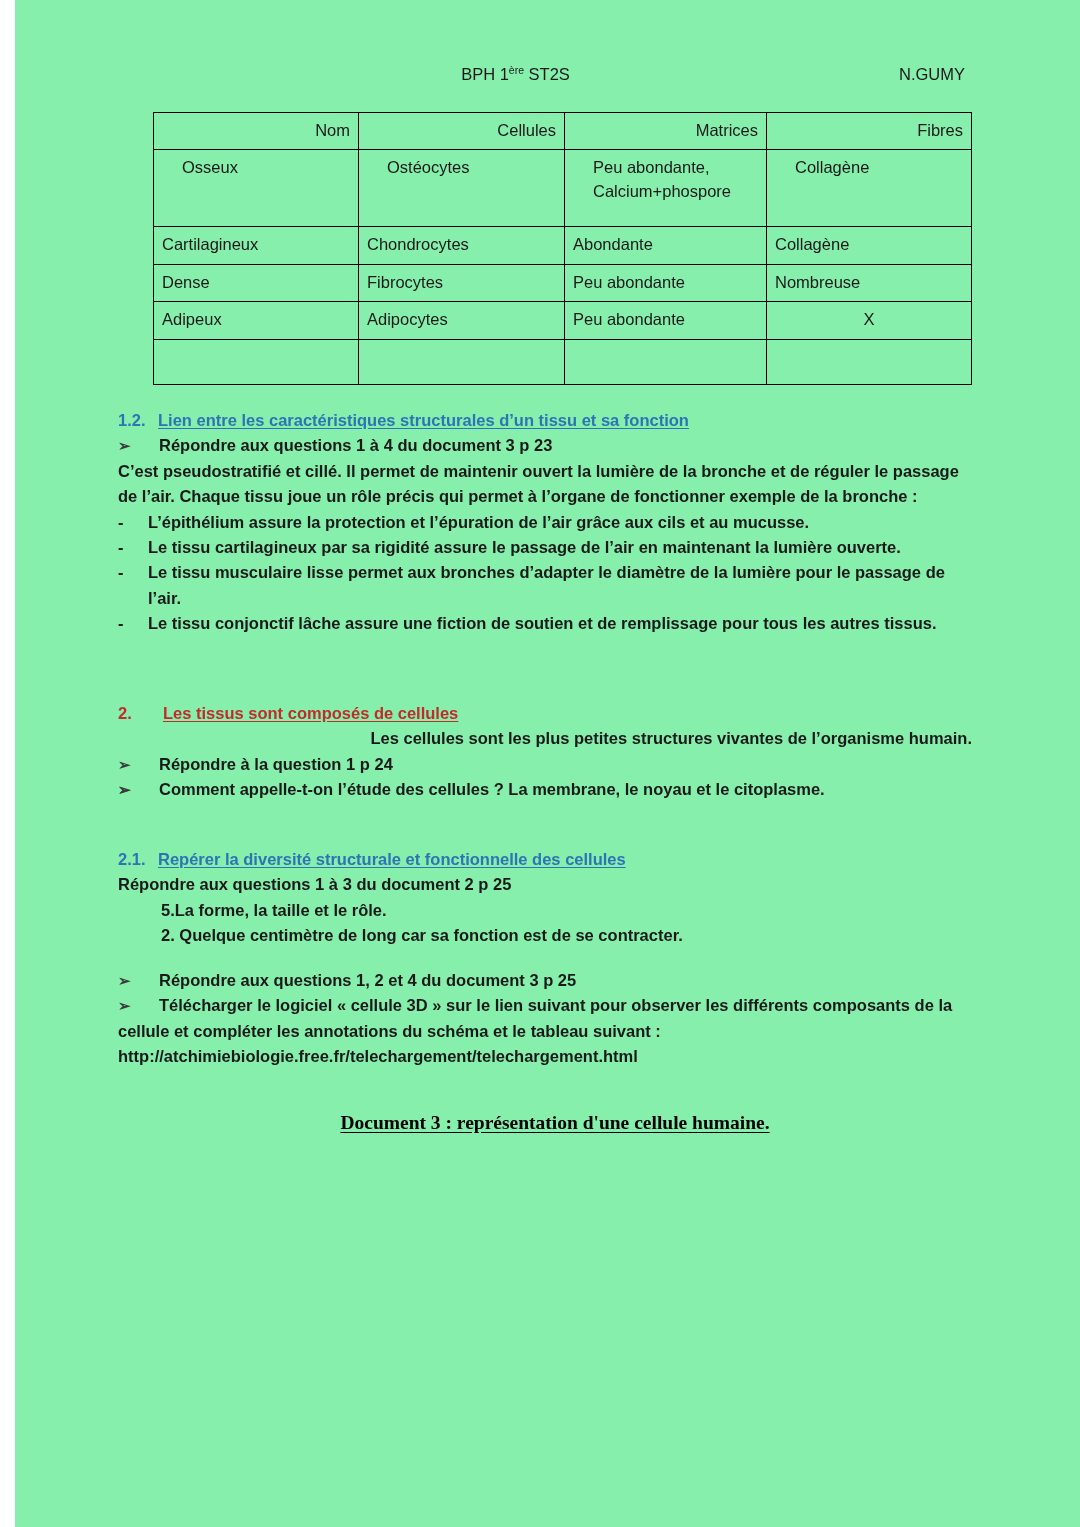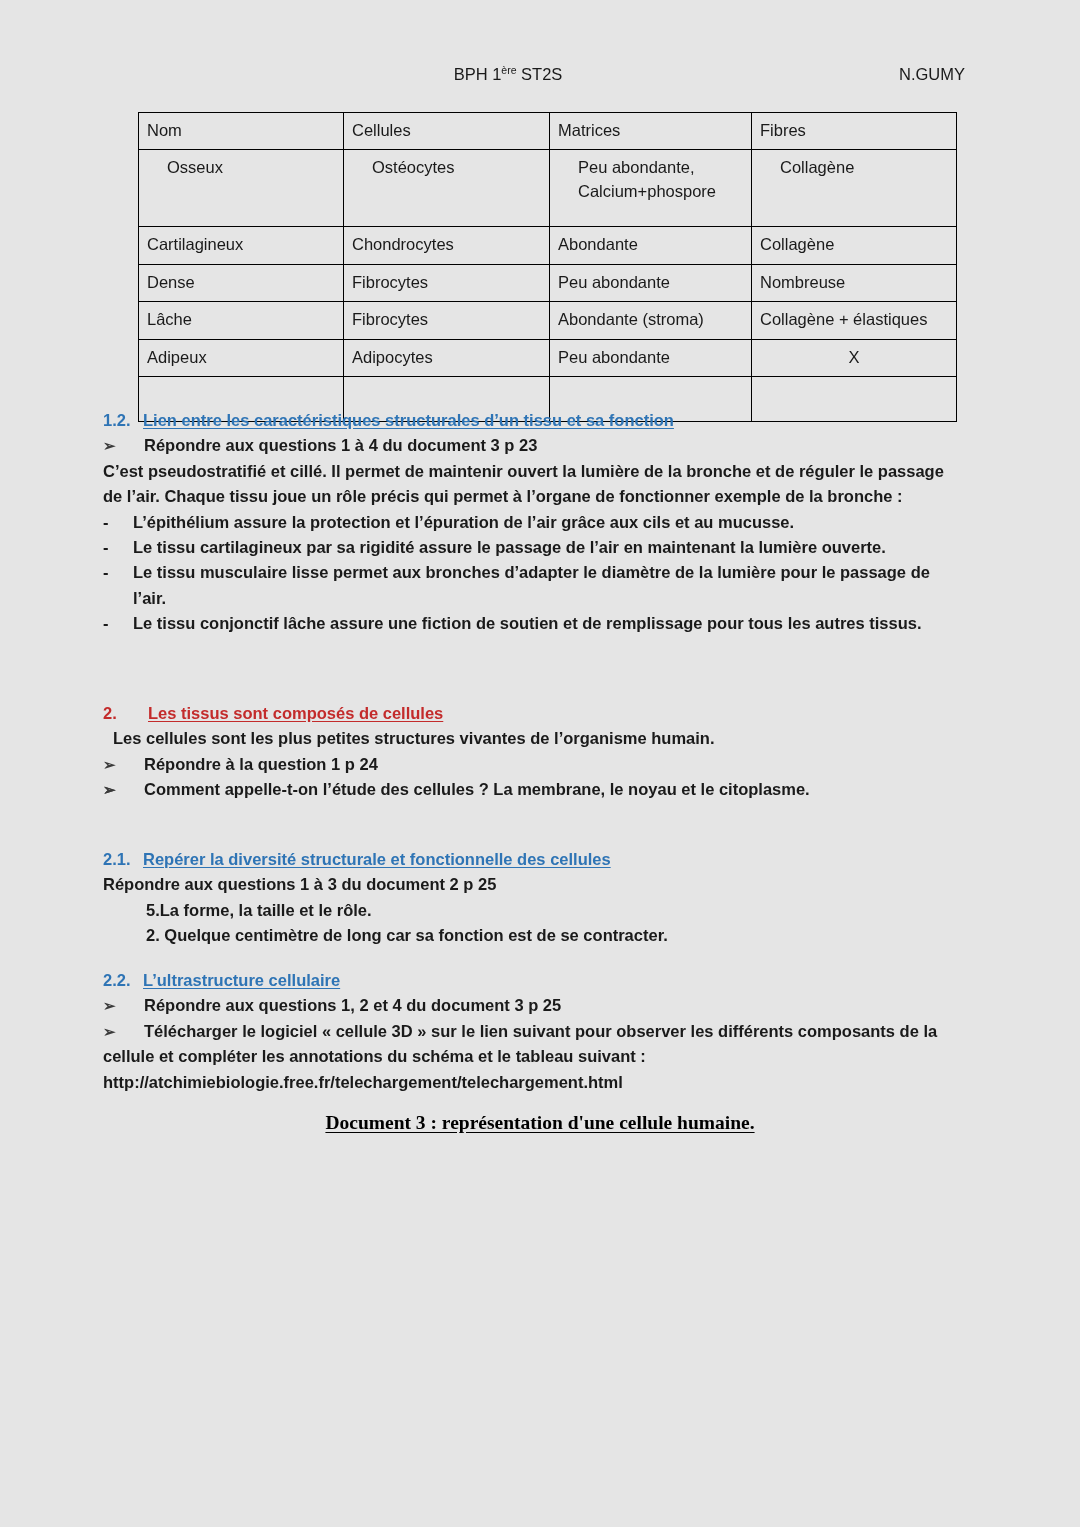--- a/index.html
+++ b/index.html
@@ -13,21 +13,22 @@
     height: 1527px;
     position: relative;
     font-family: "Liberation Sans", sans-serif;
     color: #1a1a1a;
     -webkit-font-smoothing: antialiased;
   }
 
   .page {
     position: absolute;
     inset: 0;
-    background: #e5e5e5;
+    background: #86efac;
+    margin-left: 15px;
   }
 
   
   .doc-header {
     position: absolute;
     top: 62px;
     left: 103px;
     right: 103px;
     height: 24px;
     font-size: 16.5px;
@@ -68,21 +69,21 @@
     border: 1.6px solid #000000;
     padding: 6px 8px 7px 8px;
     vertical-align: top;
     line-height: 1.42;
     color: #1a1a1a;
   }
   table.tissue-table col.c1 { width: 205px; }
   table.tissue-table col.c2 { width: 206px; }
   table.tissue-table col.c3 { width: 202px; }
   table.tissue-table col.c4 { width: 205px; }
-  tr.r-head td { height: 19px; }
+  tr.r-head td { height: 19px; text-align: right; }
   tr.r-osseux td { height: 63px; padding-left: 28px; }
   tr.r-norm td  { height: 19px; }
   tr.r-empty td { height: 31px; }
   td.center { text-align: center; }
 
   
   .block {
     position: absolute;
     left: 103px;
     width: 854px;
@@ -143,21 +144,21 @@
     padding-left: 30px;
     line-height: 25.4px;
   }
   .dash-item .bullet {
     position: absolute;
     left: 0;
     top: 0;
   }
 
   .para { line-height: 25.4px; }
-  .indent-sm { padding-left: 10px; }
+  .indent-sm { padding-left: 10px; text-align: right; }
   .indent-num { padding-left: 43px; line-height: 25.4px; }
 
   
   .doc-title {
     position: absolute;
     top: 1112px;
     left: 0;
     width: 1080px;
     text-align: center;
     font-family: "Liberation Serif", serif;
@@ -207,26 +208,20 @@
           <td>Abondante</td>
           <td>Collagène</td>
         </tr>
         <tr class="r-norm">
           <td>Dense</td>
           <td>Fibrocytes</td>
           <td>Peu abondante</td>
           <td>Nombreuse</td>
         </tr>
         <tr class="r-norm">
-          <td>Lâche</td>
-          <td>Fibrocytes</td>
-          <td>Abondante (stroma)</td>
-          <td>Collagène + élastiques</td>
-        </tr>
-        <tr class="r-norm">
           <td>Adipeux</td>
           <td>Adipocytes</td>
           <td>Peu abondante</td>
           <td class="center">X</td>
         </tr>
         <tr class="r-empty">
           <td></td>
           <td></td>
           <td></td>
           <td></td>
@@ -261,21 +256,20 @@
   <div class="block" style="top:847px;">
     <div class="heading-sub"><span class="num">2.1.</span><span class="txt">Repérer la diversité structurale et fonctionnelle des cellules</span></div>
 
     <div class="para">Répondre aux questions 1 à 3 du document 2 p 25</div>
 
     <div class="indent-num">5.La forme, la taille et le rôle.</div>
     <div class="indent-num">2. Quelque centimètre de long car sa fonction est de se contracter.</div>
   </div>
 
   <div class="block" style="top:968px;">
-    <div class="heading-sub"><span class="num">2.2.</span><span class="txt">L’ultrastructure cellulaire</span></div>
 
     <div class="arrow-item"><span class="bullet">➢</span><span>Répondre aux questions 1, 2 et 4 du document 3 p 25</span></div>
 
     <div class="arrow-item" style="padding-left:0;"><span class="bullet">➢</span><span style="display:inline-block;width:41px;"></span><span>Télécharger le logiciel « cellule 3D » sur le lien suivant pour observer les différents composants de la cellule et compléter les annotations du schéma et le tableau suivant :</span></div>
 
     <div class="para">http://atchimiebiologie.free.fr/telechargement/telechargement.html</div>
   </div>
 
   <div class="doc-title"><span class="t">Document 3 : représentation d'une cellule humaine.</span></div>
 

